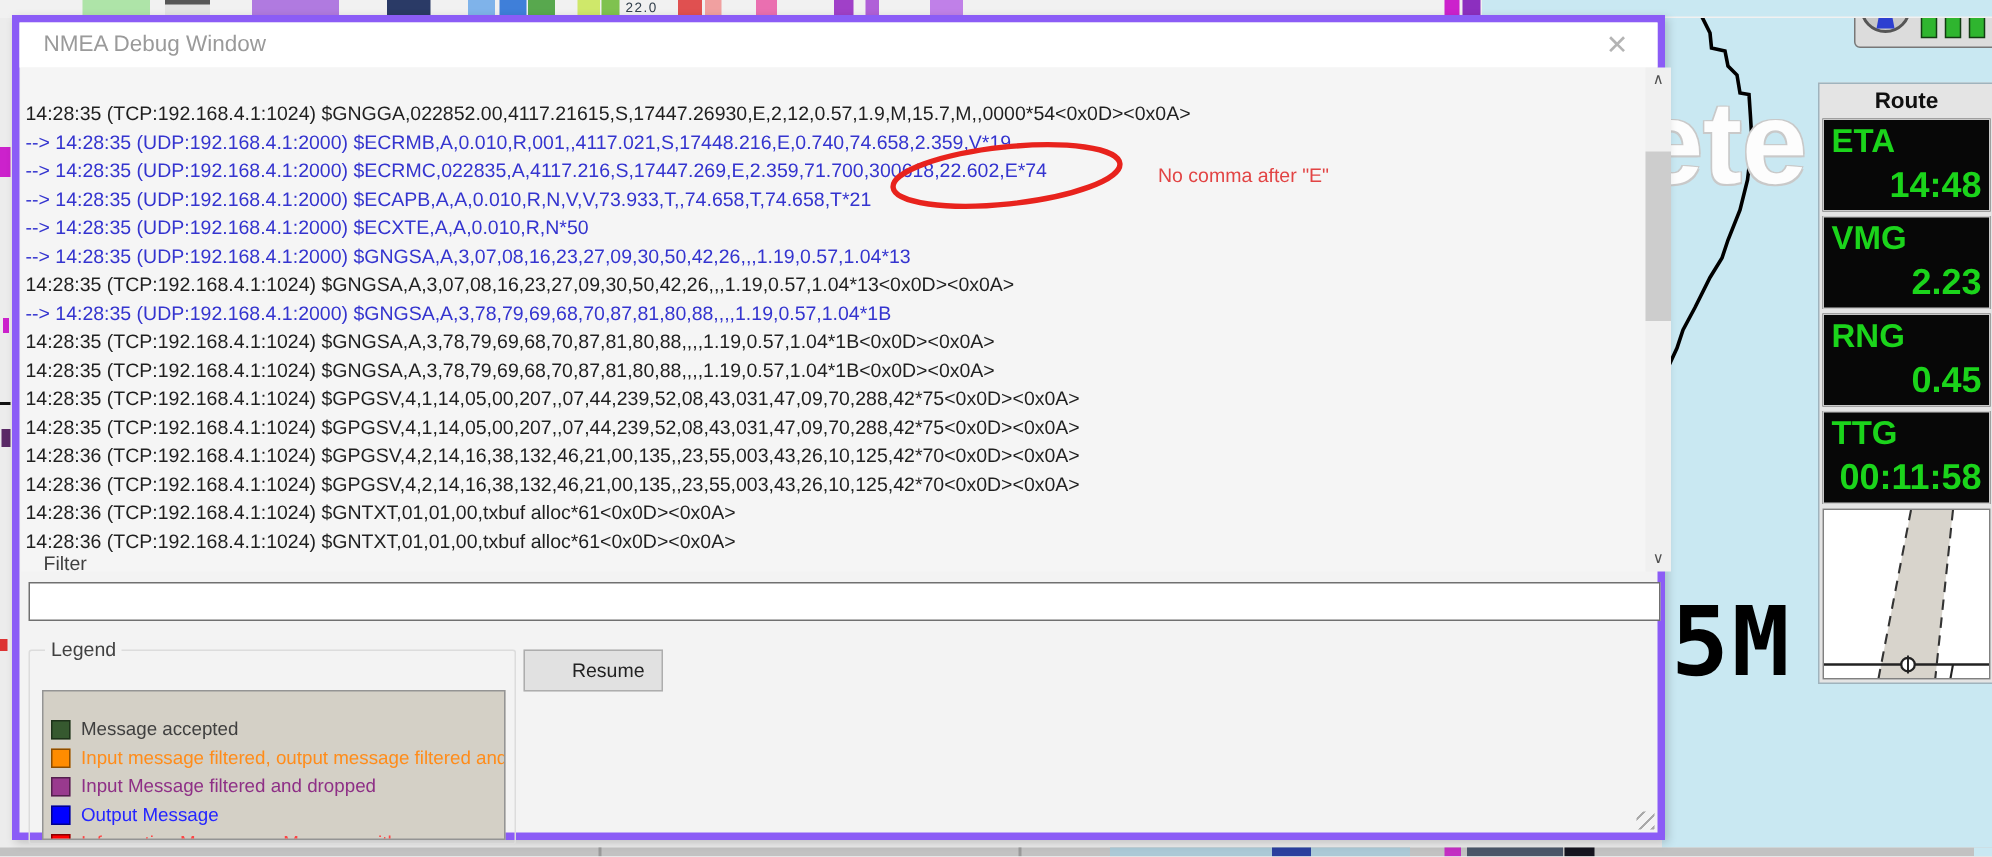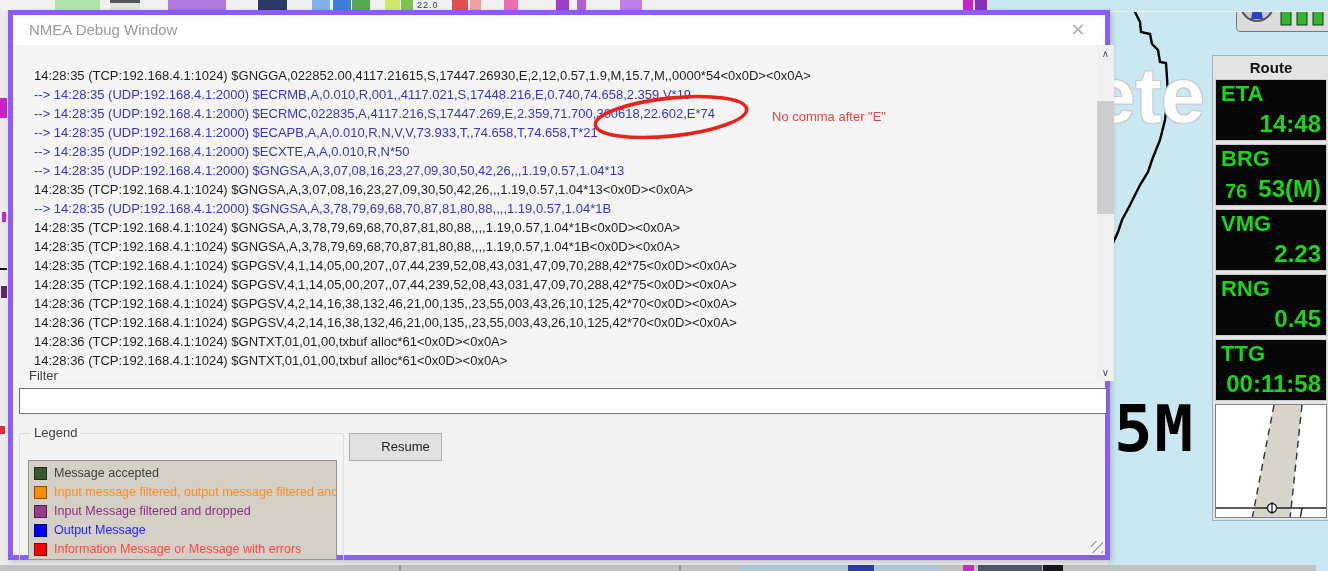--- a/index.html
+++ b/index.html
@@ -44,41 +44,41 @@
 
   
   .nmea-window{position:absolute;left:8px;top:10px;width:1102px;height:550px;background:#f3f3f3;
     border:5px solid #8b5cf6;box-shadow:2px 2px 6px rgba(0,0,0,.18);z-index:10;}
   .titlebar{position:absolute;left:0;top:0;right:0;height:30px;background:#ffffff;}
   .window-title{position:absolute;left:16px;top:6px;font-size:15px;color:#9a9a9a;}
   .close-btn{position:absolute;right:14px;top:3px;width:26px;height:24px;text-align:center;
     font-size:18px;line-height:24px;color:#b4b4b4;cursor:default;}
 
   .log-area{position:absolute;left:1px;top:30px;width:1083px;height:336px;background:#f5f5f5;overflow:hidden;}
-  .log-line{height:19px;line-height:19px;font-size:13px;white-space:pre;padding-left:20px;}
+  .log-line{height:19px;line-height:19px;font-size:13px;white-space:pre;padding-left:3px;}
   .log-line.accepted{color:var(--log-black);}
   .log-line.output{color:var(--log-blue);}
   #log-lines{position:absolute;left:0;top:21px;right:0;}
 
   .scrollbar{position:absolute;left:1084px;top:30px;width:17px;height:336px;background:#f0f0f0;}
   .scroll-btn{position:absolute;left:0;width:17px;height:17px;text-align:center;color:#505050;
     font-size:10px;line-height:17px;}
   .scroll-up{top:0;} .scroll-down{bottom:0;}
   .scroll-thumb{position:absolute;left:0;top:56px;width:17px;height:113px;background:#cdcdcd;}
 
   .filter-label{position:absolute;left:16px;top:353px;font-size:13px;color:#404040;}
   .filter-input{position:absolute;left:6px;top:373px;width:1088px;height:26px;background:#fff;
     border:1px solid #707070;font-size:13px;padding:0 6px;outline:none;}
 
   .legend-group{position:absolute;left:6px;top:418px;width:325px;height:130px;
     border:1px solid #dcdcdc;border-radius:2px;}
   .legend-title{position:absolute;left:10px;top:-9px;background:#f3f3f3;padding:0 4px;
     font-size:13px;color:#404040;}
   .legend-box{position:absolute;left:8px;top:26px;width:309px;height:100px;background:#d4d0c6;
-    border:1px solid #949494;padding:3px 5px;overflow:hidden;}
+    border:1px solid #949494;padding:16px 5px;overflow:hidden;}
   .legend-item{height:19px;line-height:19px;font-size:12.5px;white-space:nowrap;display:flex;align-items:center;}
   .legend-swatch{display:inline-block;width:13px;height:13px;margin-right:7px;
     border:1px solid rgba(0,0,0,.45);flex:0 0 13px;}
 
   .resume-btn{position:absolute;left:336px;top:418px;width:93px;height:28px;background:#e1e1e1;
     border:1px solid #adadad;font-size:13px;color:#222;text-align:center;line-height:26px;
     font-family:"Liberation Sans",sans-serif;padding-left:20px;}
 
   .error-circle{position:absolute;left:578px;top:79px;width:164px;height:50px;z-index:12;pointer-events:none;}
   .annotation-text{position:absolute;left:759px;top:94px;font-size:13px;color:var(--annotation-red);z-index:12;}
@@ -147,25 +147,20 @@
   </div>
 
   <div class="route-panel">
     <div class="route-title">Route</div>
     <div id="route-fields">
         <div class="route-box">
           <div class="route-label">ETA</div>
           <div class="route-value">14:48</div>
         </div>
         <div class="route-box">
-          <div class="route-label">BRG</div>
-          <div class="route-value-left">76</div>
-          <div class="route-value">53(M)</div>
-        </div>
-        <div class="route-box">
           <div class="route-label">VMG</div>
           <div class="route-value">2.23</div>
         </div>
         <div class="route-box">
           <div class="route-label">RNG</div>
           <div class="route-value">0.45</div>
         </div>
         <div class="route-box">
           <div class="route-label">TTG</div>
           <div class="route-value">00:11:58</div>

